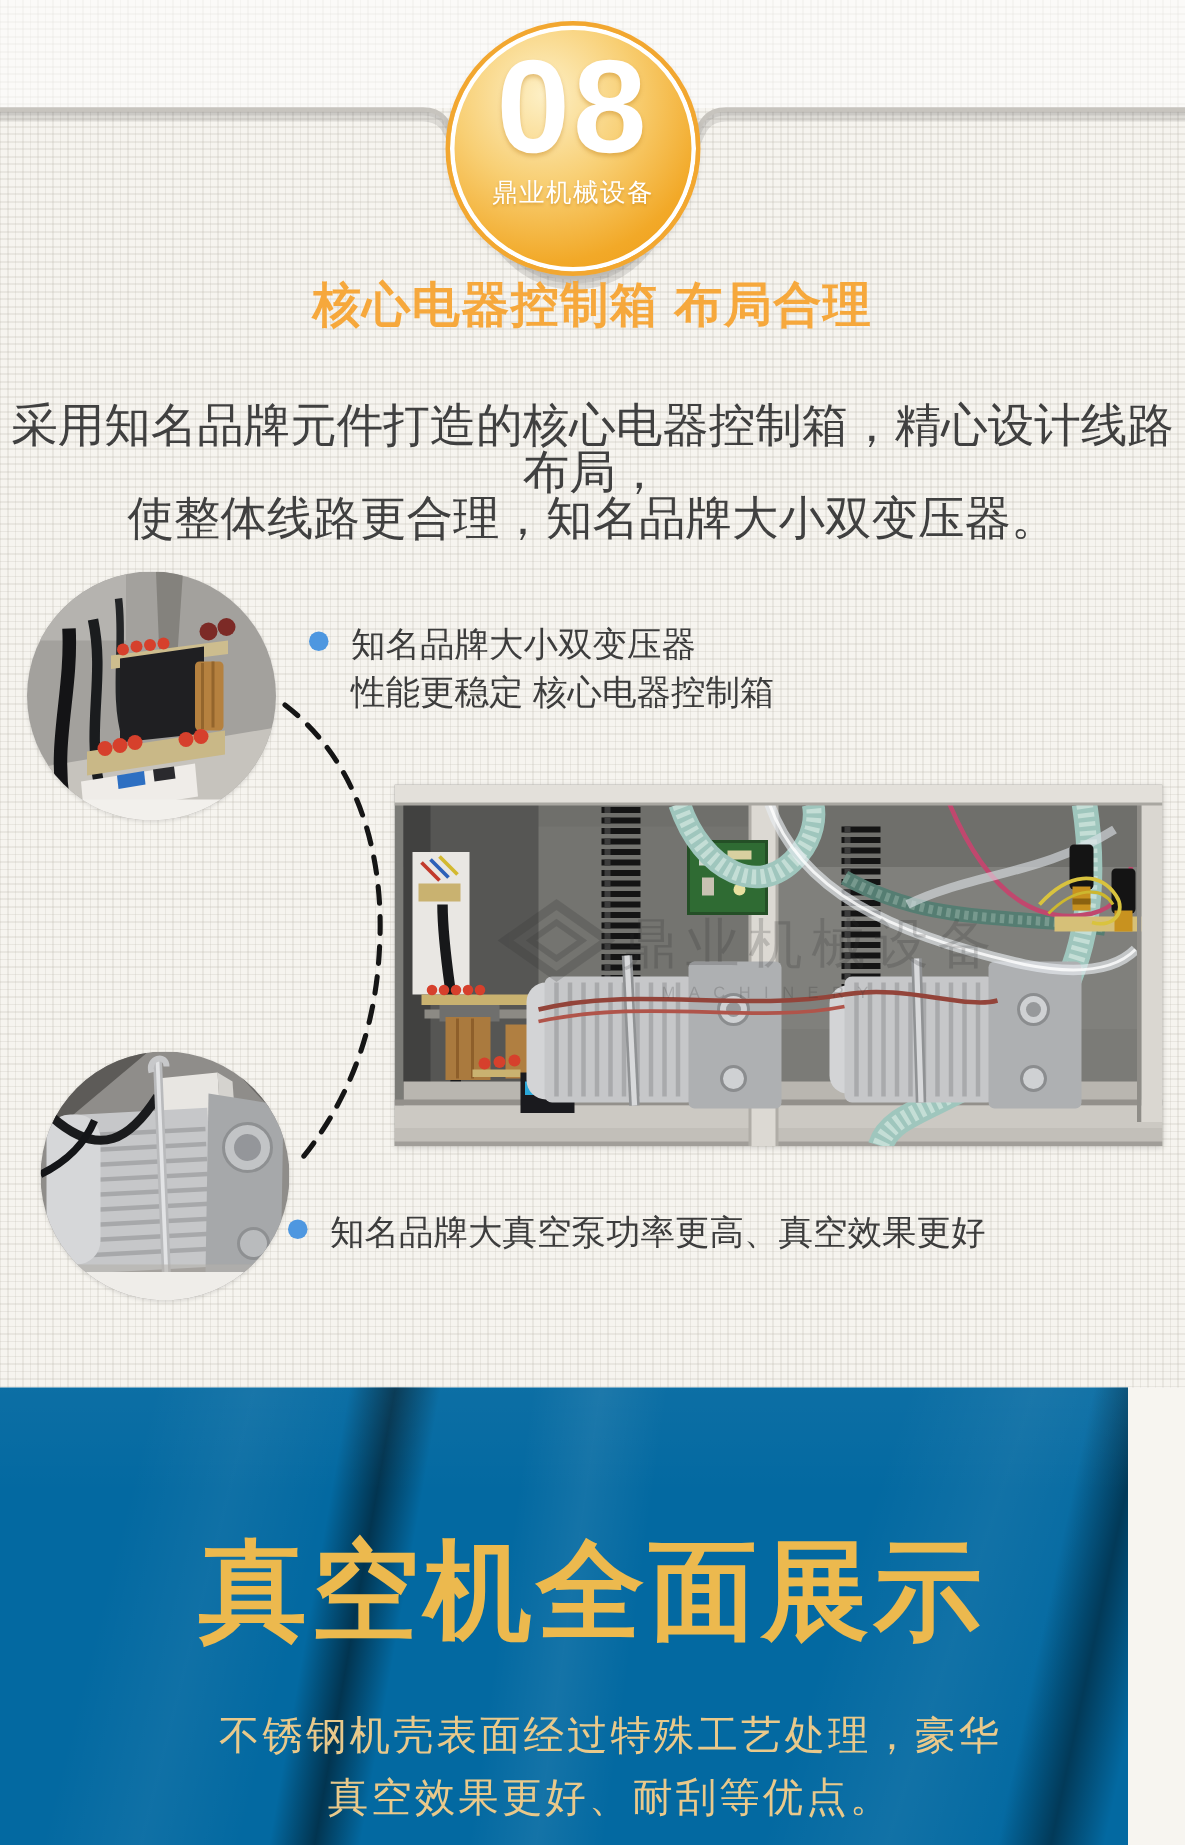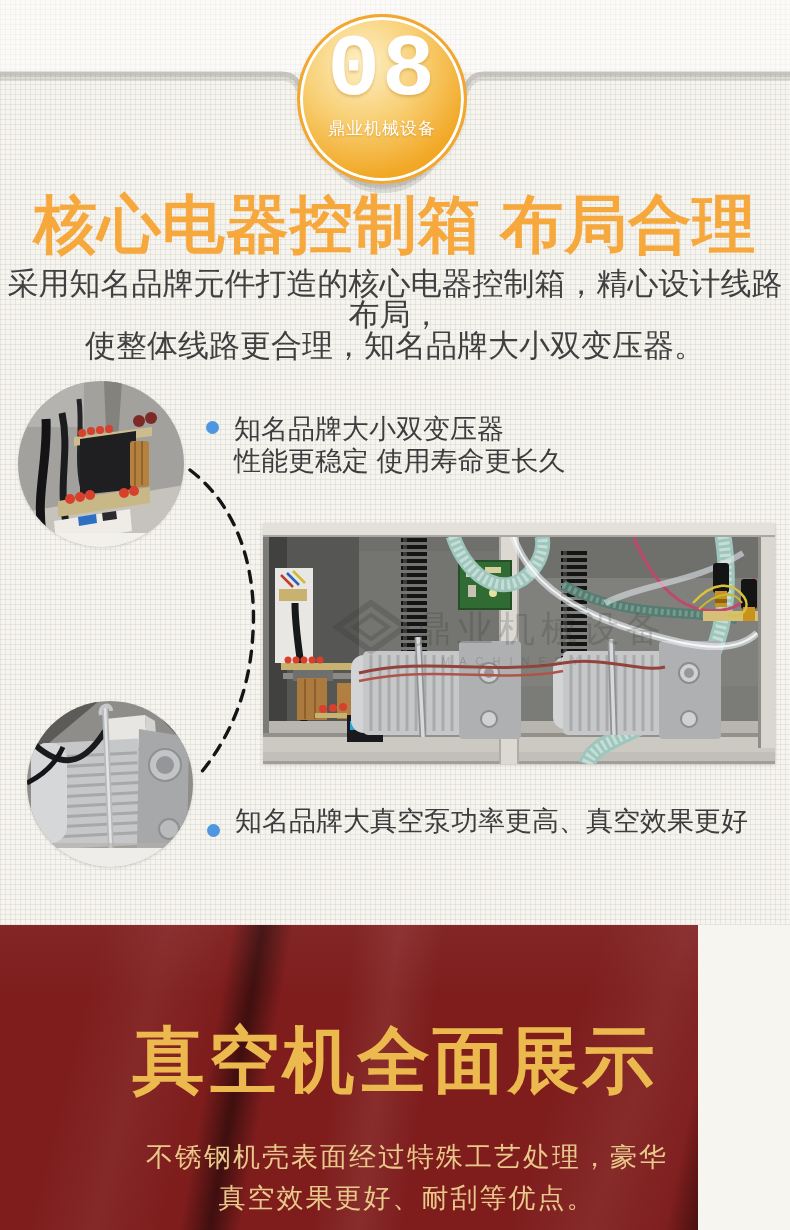--- a/index.html
+++ b/index.html
@@ -19,59 +19,59 @@
 
   
   .badge{
     position:absolute;left:297px;top:14px;width:164px;height:164px;border-radius:50%;
     background:radial-gradient(circle at 38% 28%, #fdf0c6 0%, #f8cf74 38%, #f2a928 72%, #ee9712 100%);
     border:3px solid #f2a730;
     box-shadow:inset 0 0 0 3px #ffffff, 0 2px 4px rgba(0,0,0,0.08);
     text-align:center;
   }
   .badge-num{
-    font-family:Liberation Mono, monospace;
+    font-family:Liberation Sans, sans-serif;
     font-size:88px;font-weight:bold;color:#ffffff;line-height:1.0;
     margin-top:10px;letter-spacing:2px;
     text-shadow:0 2px 3px rgba(180,110,0,0.35);
   }
   .badge-brand{
     font-family:"DejaVu Serif","Liberation Serif",serif;
     font-size:17px;color:#ffffff;margin-top:2px;letter-spacing:1px;
     text-shadow:0 1px 2px rgba(180,110,0,0.4);
   }
 
   .title{
     position:absolute;left:0;top:182px;width:790px;margin:0;
-    text-align:center;font-size:63px;font-weight:bold;color:#f6a83c;letter-spacing:1px;
+    text-align:center;font-size:32px;font-weight:bold;color:#f6a83c;letter-spacing:1px;
   }
   .desc{
     position:absolute;left:0;top:268px;width:790px;margin:0;
     text-align:center;font-size:31px;color:#404040;line-height:31px;
   }
 
   
   .circle-photo{position:absolute;border-radius:50%;overflow:hidden;box-shadow:0 1px 3px rgba(0,0,0,0.12);}
   .circle1{left:18px;top:381px;width:166px;height:166px;}
   .circle2{left:27px;top:701px;width:166px;height:166px;}
 
   
   .feature{position:absolute;display:flex;align-items:flex-start;}
   .feature .dot{width:13px;height:13px;border-radius:50%;background:#4e97e0;margin-top:8px;flex:none;}
-  .feature .ftext{margin-left:15px;font-size:27px;color:#3d3d3d;line-height:32px;}
+  .feature .ftext{margin-left:15px;font-size:23px;color:#3d3d3d;line-height:32px;}
   .feature1{left:206px;top:413px;}
-  .feature2{left:207px;top:805px;align-items:flex-end;}
+  .feature2{left:192px;top:805px;}
 
   .dashed-arc{position:absolute;left:150px;top:450px;}
 
   .main-photo{position:absolute;left:263px;top:523px;width:512px;height:241px;box-shadow:0 1px 4px rgba(0,0,0,0.15);}
 
   
   .black-section{
-    position:absolute;left:0;top:925px;width:698px;height:305px;background:#7f1d1d;overflow:hidden;
+    position:absolute;left:0;top:925px;width:752px;height:305px;background:#0369a1;overflow:hidden;
   }
   .sheen{position:absolute;pointer-events:none;}
   .s1{left:60px;top:-60px;width:130px;height:480px;background:linear-gradient(90deg,transparent,rgba(255,255,255,0.05),transparent);transform:rotate(14deg);}
   .s2{left:330px;top:-80px;width:90px;height:520px;background:linear-gradient(90deg,transparent,rgba(255,255,255,0.07),transparent);transform:rotate(8deg);}
   .s3{left:545px;top:-60px;width:160px;height:520px;background:linear-gradient(90deg,transparent,rgba(255,255,255,0.06),transparent);transform:rotate(18deg);}
   .s4{left:200px;top:-40px;width:60px;height:460px;background:linear-gradient(90deg,transparent,rgba(0,0,0,0.5),transparent);transform:rotate(10deg);}
   .s5{left:690px;top:-40px;width:70px;height:460px;background:linear-gradient(90deg,transparent,rgba(0,0,0,0.45),transparent);transform:rotate(12deg);}
   .s6{left:0;top:0;width:790px;height:70px;background:linear-gradient(180deg,rgba(255,255,255,0.04),transparent);}
 
   .b-title{
@@ -139,21 +139,21 @@
         <polygon points="60,136 78,133 79,142 61,145" fill="#2d6fc2"></polygon>
         <polygon points="84,132 98,130 99,138 85,140" fill="#2a2a2e"></polygon>
         <rect x="0" y="152" width="166" height="14" fill="#f2f0ec"></rect>
       </svg>
     </div>
 
     <div class="feature feature1">
       <span class="dot"></span>
       <span class="ftext">
         <span>知名品牌大小双变压器</span><br>
-        <span>性能更稳定 使用寿命更长久</span>
+        <span>性能更稳定 核心电器控制箱</span>
       </span>
     </div>
 
     <svg class="dashed-arc" width="130" height="340" viewBox="0 0 130 340">
       <path d="M40,20 C95,62 106,132 103,182 C100,247 76,292 50,324" fill="none" stroke="#151515" stroke-width="3.4" stroke-dasharray="11 9" stroke-linecap="round"></path>
     </svg>
 
     <div class="main-photo">
       <svg width="512" height="241" viewBox="0 0 512 241">
         <rect x="0" y="0" width="512" height="241" fill="#7b7b77"></rect>

